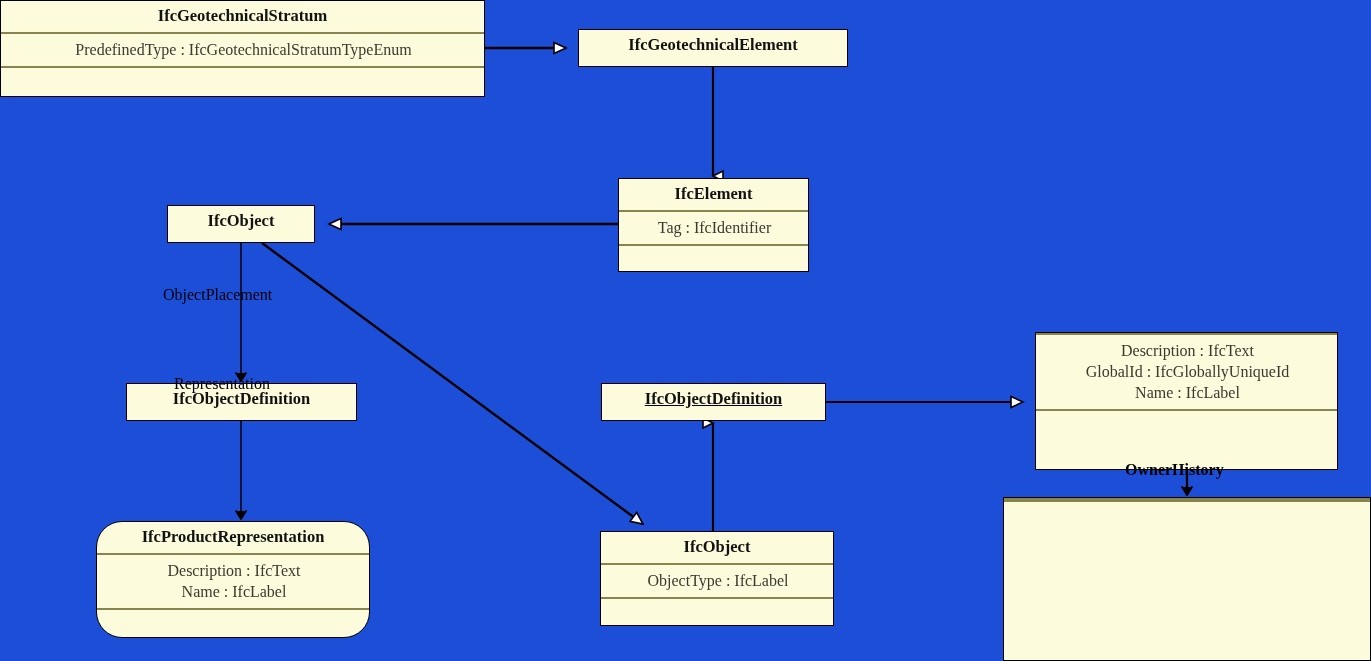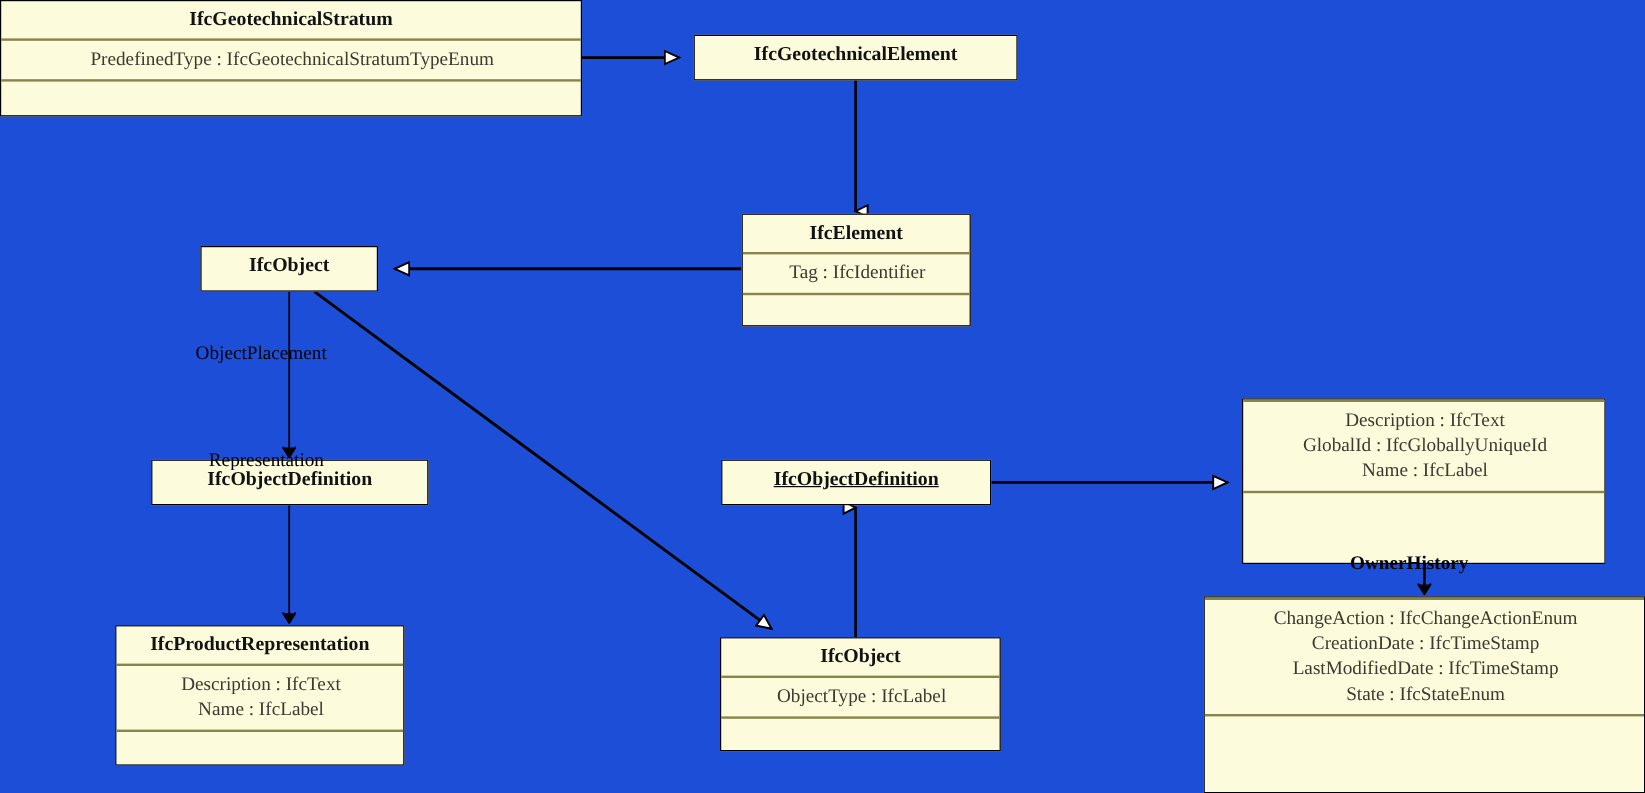--- a/index.html
+++ b/index.html
@@ -147,21 +147,21 @@
   </div>
 
   <div class="uml-class" style="left:167px; top:205px; width:148px; height:38px;">
     <div class="uml-title">IfcObject</div>
   </div>
 
   <div class="uml-class" style="left:126px; top:383px; width:231px; height:38px;">
     <div class="uml-title">IfcObjectDefinition</div>
   </div>
 
-  <div class="uml-class" style="left:96px; top:521px; width:241px; height:117px;">
+  <div class="uml-class" style="left:96px; top:521px; width:274px; height:117px;border-radius:26px;">
     <div class="uml-title">IfcProductRepresentation</div>
     <div class="uml-sep"></div>
     <div class="uml-attrs">
       <div class="uml-attr">Description : IfcText</div>
       <div class="uml-attr">Name : IfcLabel</div>
     </div>
     <div class="uml-sep"></div>
     <div class="uml-ops"></div>
   </div>
 
@@ -185,26 +185,20 @@
       <div class="uml-attr">Description : IfcText</div>
       <div class="uml-attr">GlobalId : IfcGloballyUniqueId</div>
       <div class="uml-attr">Name : IfcLabel</div>
     </div>
     <div class="uml-sep"></div>
     <div class="uml-ops"></div>
   </div>
 
   <div class="uml-class" style="left:1003px; top:497px; width:368px; height:164px;">
     <div class="uml-sep"></div>
-    <div class="uml-attrs">
-      <div class="uml-attr">ChangeAction : IfcChangeActionEnum</div>
-      <div class="uml-attr">CreationDate : IfcTimeStamp</div>
-      <div class="uml-attr">LastModifiedDate : IfcTimeStamp</div>
-      <div class="uml-attr">State : IfcStateEnum</div>
-    </div>
     <div class="uml-sep"></div>
     <div class="uml-ops"></div>
   </div>
 
   <div class="edge-label" style="left:163px; top:286px;">ObjectPlacement</div>
 
   <div class="edge-label" style="left:174px; top:375px;">Representation</div>
 
   <div class="edge-label" style="left:1125px; top:461px; font-weight:bold;text-align:center;">OwnerHistory</div>
 

